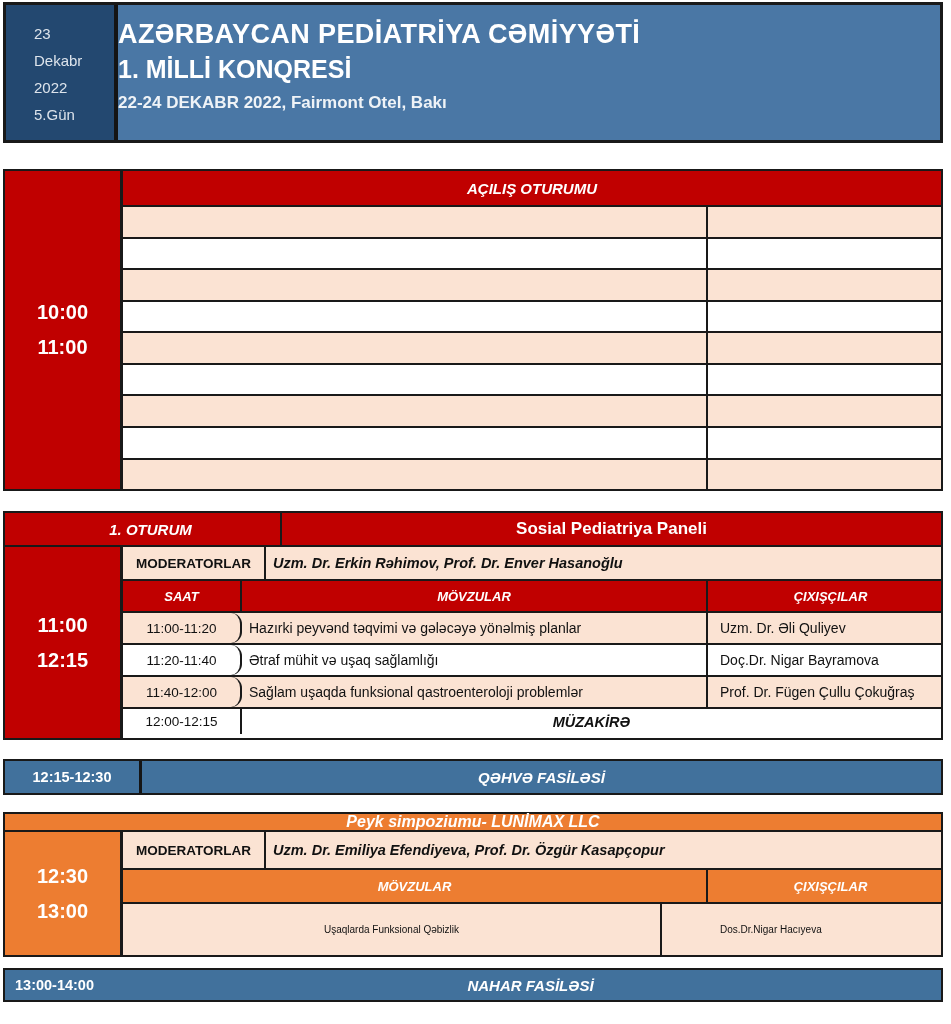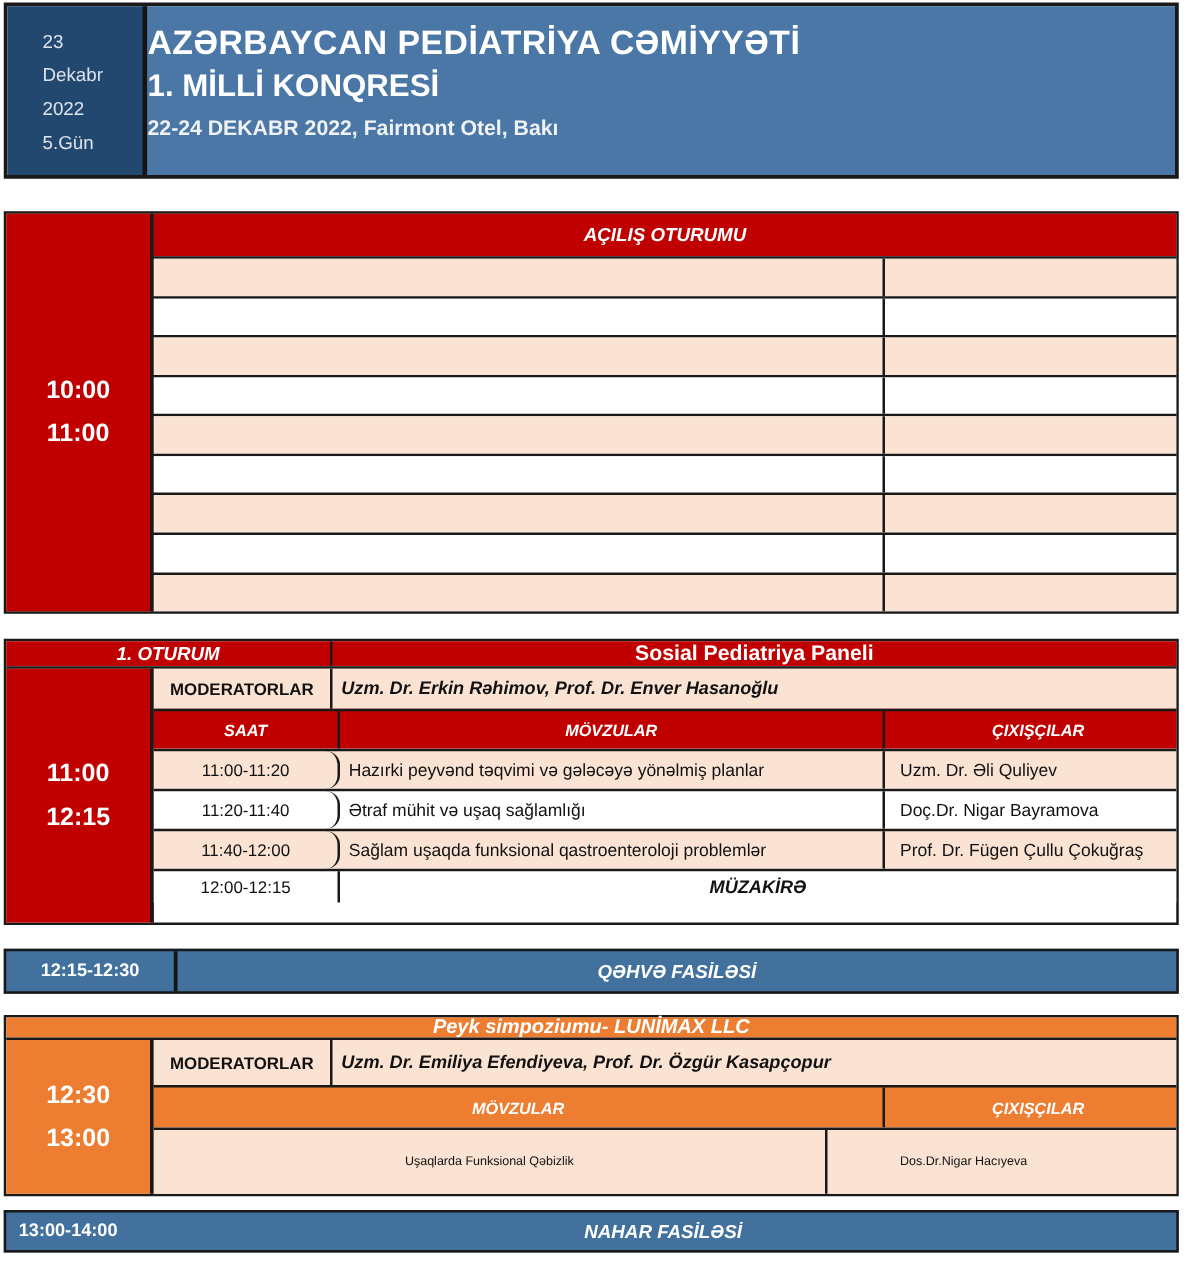--- a/index.html
+++ b/index.html
@@ -21,36 +21,36 @@
 
   
   .colA{width:115px;background:#c00000;border-right:3px solid #191919;
         display:flex;flex-direction:column;justify-content:center;align-items:center;
         color:#fff;font-weight:bold;font-size:20px;line-height:35px;flex-shrink:0;}
   .peach{background:#fbe3d3;}
   .white{background:#ffffff;}
   .cell{display:flex;align-items:center;box-sizing:border-box;}
   .ctr{justify-content:center;text-align:center;}
   .lft{justify-content:flex-start;padding-left:7px;}
-  .cB{width:149px;border-right:2px solid #191919;flex-shrink:0;}
+  .cB{width:119px;border-right:2px solid #191919;flex-shrink:0;}
   .cC{flex:1;border-right:2px solid #191919;min-width:0;}
   .cD{width:233px;flex-shrink:0;padding-left:12px;}
 
   
   #opening{top:169px;height:322px;display:flex;}
   .obody{flex:1;display:flex;flex-direction:column;min-width:0;}
   .ohead{height:34px;background:#c00000;color:#fff;font-weight:bold;font-style:italic;
          font-size:15px;display:flex;align-items:center;justify-content:center;}
   .orow{flex:1;border-top:2px solid #191919;display:flex;}
   .orow .wide{flex:1;border-right:2px solid #191919;}
   .orow .narrow{width:233px;flex-shrink:0;}
 
   
   #session1{top:511px;height:229px;display:flex;flex-direction:column;}
-  .s1head{height:20px;display:flex;background:#c00000;color:#fff;flex-shrink:0;}
+  .s1head{height:32px;display:flex;background:#c00000;color:#fff;flex-shrink:0;padding-left:16px;}
   .s1head .lab{width:261px;border-right:2px solid #191919;font-weight:bold;
                font-style:italic;font-size:15px;}
   .s1head .ttl{flex:1;font-weight:bold;font-size:17px;}
   .s1body{flex:1;display:flex;border-top:2px solid #191919;min-height:0;}
   .rows{flex:1;display:flex;flex-direction:column;min-width:0;}
   .mrow{height:32px;display:flex;flex-shrink:0;}
   .mrow .mlab{width:143px;border-right:2px solid #191919;font-weight:bold;font-size:13.5px;}
   .mrow .mnames{flex:1;font-weight:bold;font-style:italic;font-size:14.5px;}
   .chead{height:30px;background:#c00000;color:#fff;display:flex;
          border-top:2px solid #191919;font-weight:bold;font-style:italic;

